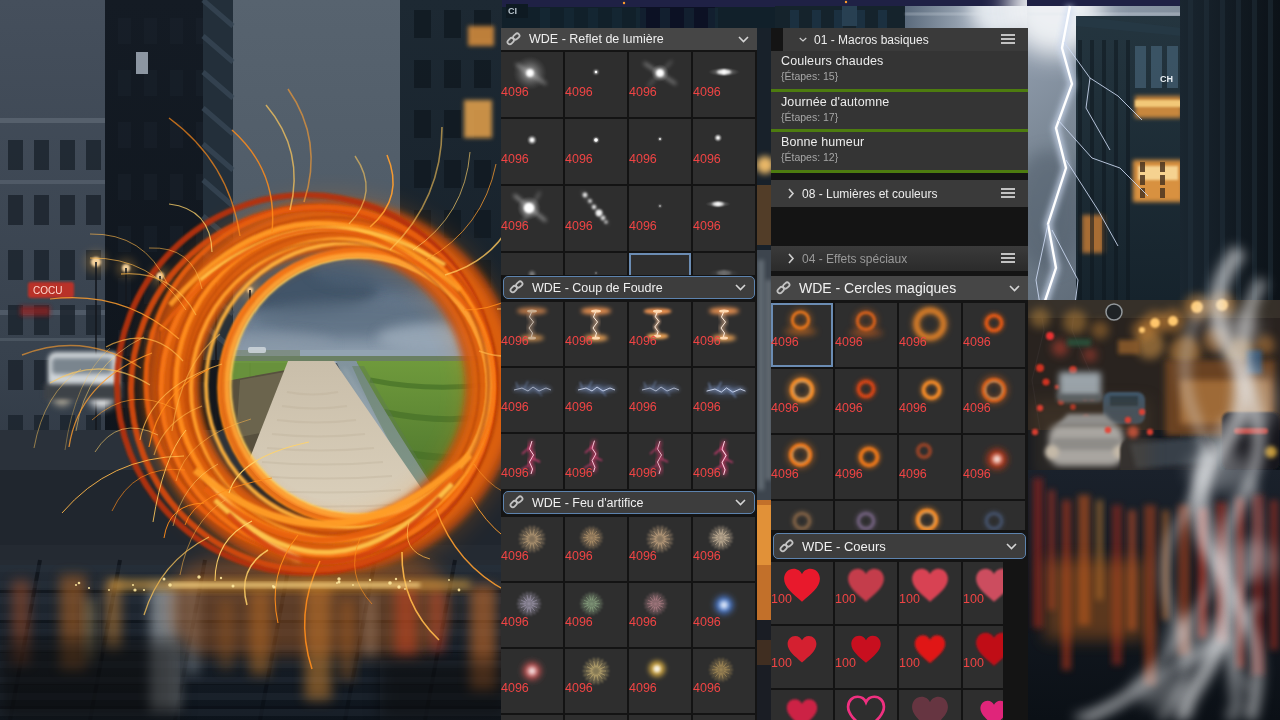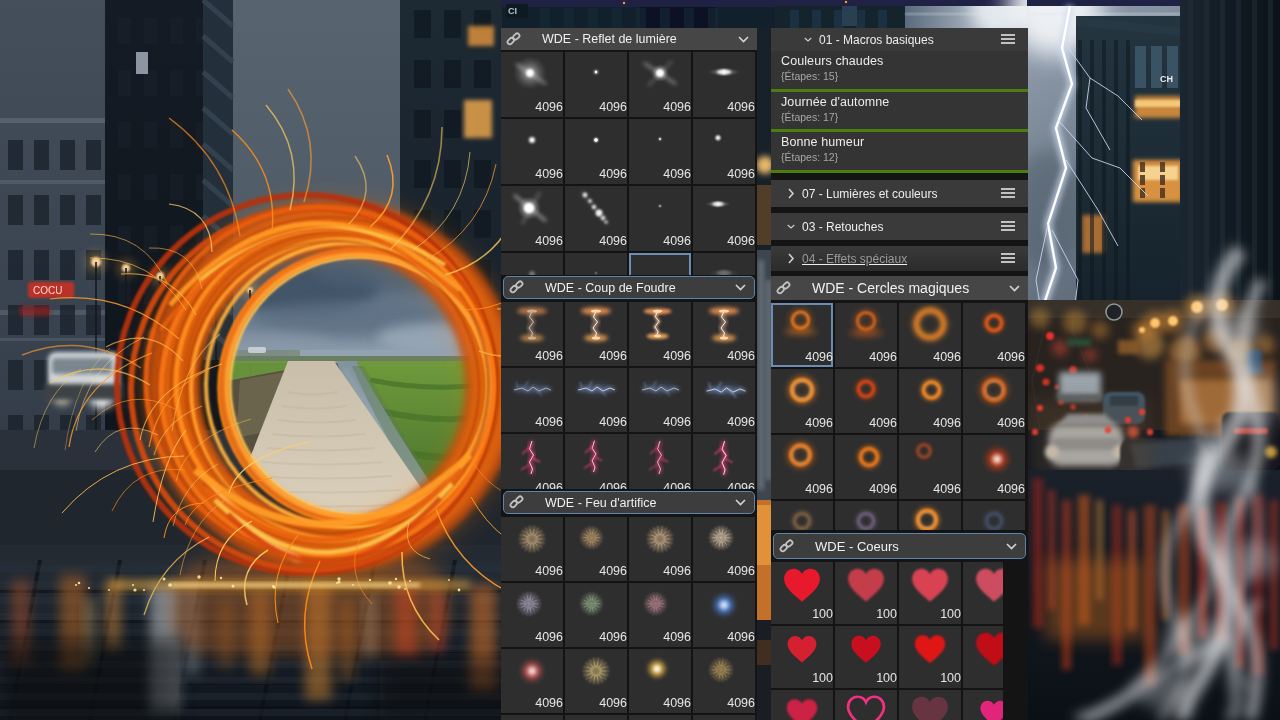--- a/index.html
+++ b/index.html
@@ -3,37 +3,37 @@
 *{margin:0;padding:0;box-sizing:border-box}
 html,body{width:1280px;height:720px;overflow:hidden;background:#10151c}
 body{font-family:"Liberation Sans",sans-serif;position:relative}
 .abs{position:absolute}
 #bg{left:0;top:0}
 
 .col{position:absolute;top:0;height:720px}
 .backplate{position:absolute;background:#161616}
 .phead{position:absolute;background:#464646;color:#f0f0f0;font-size:12.5px;
   display:flex;align-items:center;white-space:nowrap}
-.phead .ttl{margin-left:21px}
+.phead .ttl{margin-left:8px}
 .phead.hblue{background:#3d3d3d;border:1px solid #5d83ae;border-radius:5px}
 .phead .chev{margin-left:auto;margin-right:8px}
 .chain{margin-left:5px;flex:0 0 auto}
 .mhead{position:absolute;background:#3a3a3a;color:#ededed;font-size:12px;
   display:flex;align-items:center}
 .mhead .mchev{margin-left:8px;width:12px;color:#cfcfcf}
 .mhead .ttl{margin-left:7px}
 .mhead .burger{margin-left:auto;margin-right:13px}
 .items{position:absolute;background:#343434}
 .item{height:40.6px;padding:3px 0 0 10px;border-bottom:3px solid #4d7c0f}
 .item .t1{font-size:12.5px;color:#ececec;letter-spacing:.1px}
 .item .t2{font-size:10.5px;color:#a6a6a6;margin-top:2px}
 .grid{position:absolute;display:grid;grid-gap:2px;background:#131313;overflow:hidden}
 .cell{background:#2e2e2e;position:relative;overflow:hidden}
-.cell .lbl{position:absolute;bottom:3px;width:100%;text-align:right;
-  font-size:12.5px;color:#e5e5e5}
+.cell .lbl{position:absolute;bottom:18px;width:100%;text-align:left;
+  font-size:12.5px;color:#ef4444}
 .cell svg.th{position:absolute;left:0;top:0}
 .selc{outline:2px solid #6b8cb3;outline-offset:-2px}
 </style></head>
 <body>
 <svg id="bg" class="abs" width="1280" height="720" viewBox="0 0 1280 720">
 <defs>
 <filter id="blur1" x="-50%" y="-50%" width="200%" height="200%">
         <feGaussianBlur stdDeviation="1"></feGaussianBlur>
       </filter>
 <filter id="blur2" x="-50%" y="-50%" width="200%" height="200%">
@@ -1119,21 +1119,21 @@
         <svg class="th" width="62" height="46" viewBox="0 0 60 46" style="color:#8a7a5a;">
           <g opacity="0.35">
             <use href="#t-fw"></use>
           </g>
         </svg>
       </div>
     </div>
   </div>
 <div class="col" style="left:771px;width:257px">
     <div class="backplate" style="left:0;right:0;top:28px;height:692px;background:#141414"></div>
-    <div class="mhead" style="top:28px;height:23px;left:0;right:0;padding-left:17px;">
+    <div class="mhead" style="top:28px;height:23px;left:12px;right:0;">
       <span style="width:16px;margin-left:8px;display:inline-flex">
         <svg class="mchev" width="11" height="7" viewBox="0 0 11 7">
           <path d="M1 1.5 L5.5 5.5 L10 1.5" stroke="#cfcfcf" stroke-width="1.6" fill="none"></path>
         </svg>
       </span>
       <span class="ttl" style="">01 - Macros basiques</span>
       <svg class="burger" width="14" height="11" viewBox="0 0 14 11">
         <g fill="#c2c2c2">
           <rect y="0" width="14" height="2"></rect>
           <rect y="4" width="14" height="2"></rect>
@@ -1154,45 +1154,30 @@
         <div class="t1">Bonne humeur</div>
         <div class="t2">{Étapes: 12}</div>
       </div>
     </div>
     <div class="mhead" style="top:180px;height:27px;left:0;right:0;">
       <span style="width:16px;margin-left:8px;display:inline-flex">
         <svg class="mchev" width="7" height="11" viewBox="0 0 7 11">
           <path d="M1.5 1 L5.5 5.5 L1.5 10" stroke="#cfcfcf" stroke-width="1.6" fill="none"></path>
         </svg>
       </span>
-      <span class="ttl" style="">07 - Lumières et couleurs</span>
+      <span class="ttl" style="">08 - Lumières et couleurs</span>
       <svg class="burger" width="14" height="11" viewBox="0 0 14 11">
         <g fill="#c2c2c2">
           <rect y="0" width="14" height="2"></rect>
           <rect y="4" width="14" height="2"></rect>
           <rect y="8" width="14" height="2"></rect>
         </g>
       </svg>
     </div>
-    <div class="mhead" style="top:213px;height:27px;left:0;right:0;">
-      <span style="width:16px;margin-left:8px;display:inline-flex">
-        <svg class="mchev" width="11" height="7" viewBox="0 0 11 7">
-          <path d="M1 1.5 L5.5 5.5 L10 1.5" stroke="#cfcfcf" stroke-width="1.6" fill="none"></path>
-        </svg>
-      </span>
-      <span class="ttl" style="">03 - Retouches</span>
-      <svg class="burger" width="14" height="11" viewBox="0 0 14 11">
-        <g fill="#c2c2c2">
-          <rect y="0" width="14" height="2"></rect>
-          <rect y="4" width="14" height="2"></rect>
-          <rect y="8" width="14" height="2"></rect>
-        </g>
-      </svg>
-    </div>
-    <div class="mhead" style="top:246px;height:25px;left:0;right:0;background:linear-gradient(#3a3a3a,#2b2b2b);text-decoration:underline;">
+    <div class="mhead" style="top:246px;height:25px;left:0;right:0;background:linear-gradient(#3a3a3a,#2b2b2b);">
       <span style="width:16px;margin-left:8px;display:inline-flex">
         <svg class="mchev" width="7" height="11" viewBox="0 0 7 11">
           <path d="M1.5 1 L5.5 5.5 L1.5 10" stroke="#cfcfcf" stroke-width="1.6" fill="none"></path>
         </svg>
       </span>
       <span class="ttl" style="color:#9a9a9a;">04 - Effets spéciaux</span>
       <svg class="burger" width="14" height="11" viewBox="0 0 14 11">
         <g fill="#c2c2c2">
           <rect y="0" width="14" height="2"></rect>
           <rect y="4" width="14" height="2"></rect>

